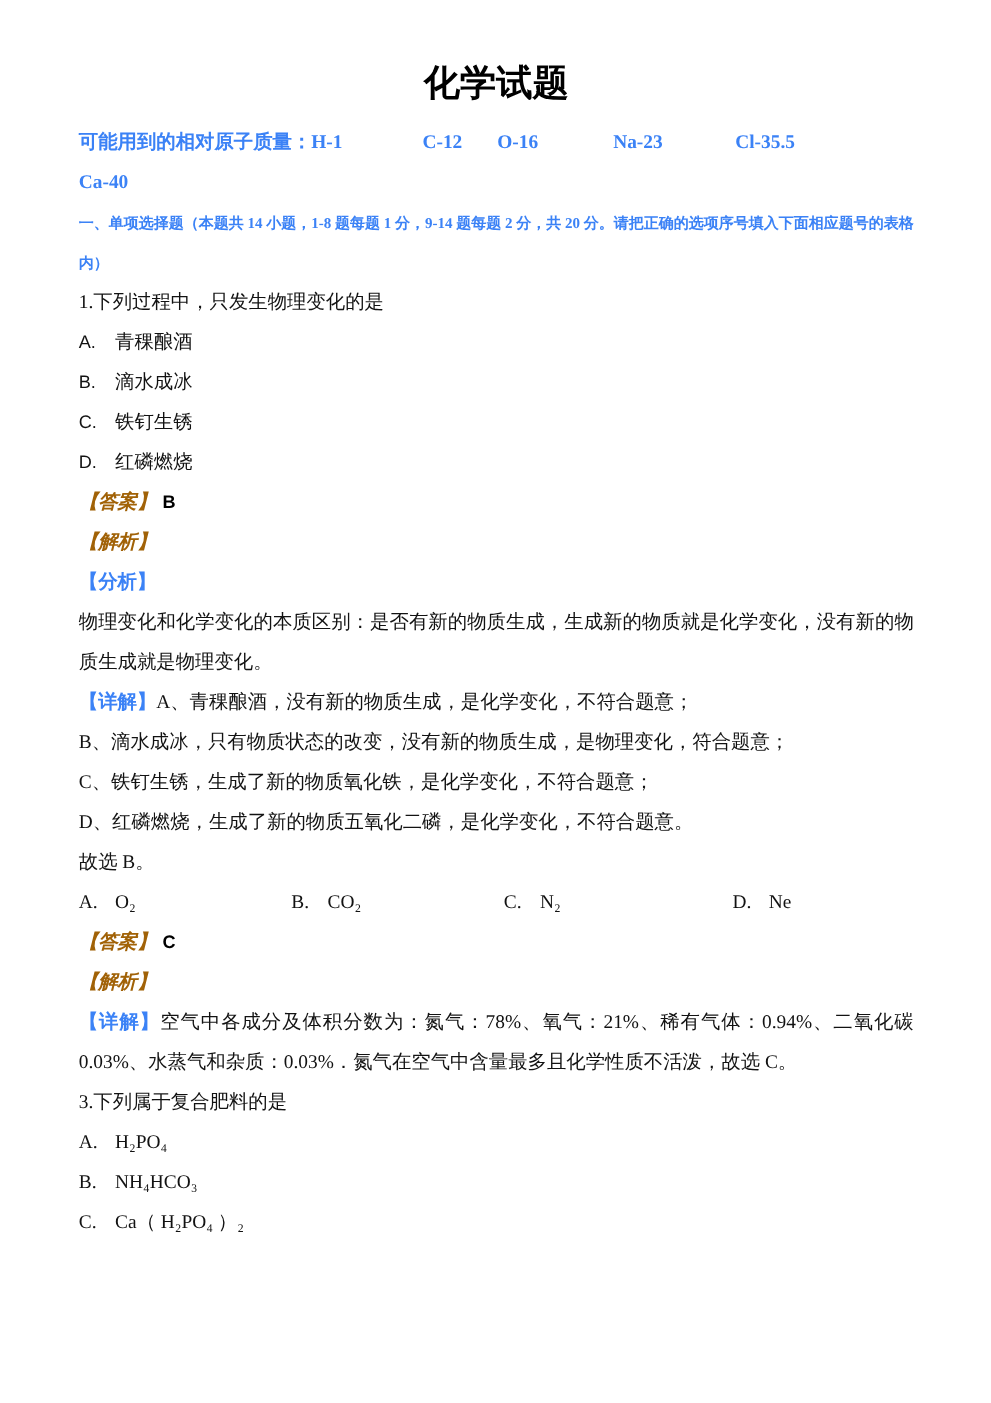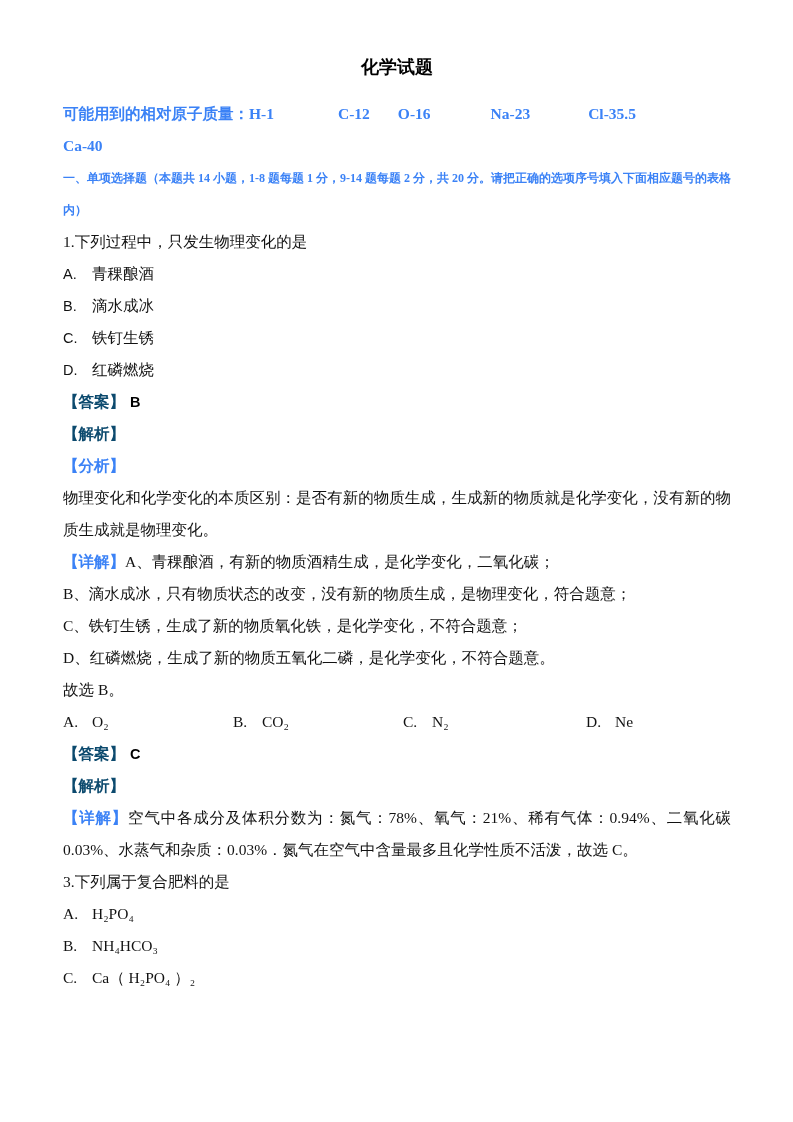--- a/index.html
+++ b/index.html
@@ -6,27 +6,27 @@
   .page {
     width:793px; height:1122px; box-sizing:border-box;
     background:#ffffff; color:#121212;
     padding:48px 62px 0 63px;
     font-family:"Liberation Serif","DejaVu Serif","DejaVu Sans",serif;
     font-size:15.5px;
     overflow:hidden;
   }
   .title {
     margin:0 0 12px 0; text-align:center;
-    font-size:18px; font-weight:bold; line-height:38px; color:#000;
+    font-size:29px; font-weight:bold; line-height:38px; color:#000;
   }
   p { margin:0; line-height:32px; }
   .bold { font-weight:bold; color:#3b82f6; }
   .heading { font-size:12px; text-align:justify; }
   .just { text-align:justify; }
-  .blue { color:#0c4a6e; font-weight:bold; }
+  .blue { color:#a16207; font-weight:bold;font-style:italic; }
   .sans { font-family:"Liberation Sans","DejaVu Sans",sans-serif; }
   .letter { display:inline-block; min-width:16px; margin-right:13px; }
   .sans-letter { font-family:"Liberation Sans","DejaVu Sans",sans-serif; font-size:14.5px; }
   .ansval { margin-left:5px; font-weight:600; font-size:14.5px; color:#000; }
   .m-gap-a { margin-left:64px; }
   .m-gap-b { margin-left:28px; }
   .m-gap-c { margin-left:60px; }
   .m-gap-d { margin-left:58px; }
   .optrow .col { display:inline-block; }
   .optrow .c1 { width:170px; }
@@ -48,21 +48,21 @@
 
   <p>1.下列过程中，只发生物理变化的是</p>
   <p><span class="letter sans-letter">A.</span><span>青稞酿酒</span></p>
   <p><span class="letter sans-letter">B.</span><span>滴水成冰</span></p>
   <p><span class="letter sans-letter">C.</span><span>铁钉生锈</span></p>
   <p><span class="letter sans-letter">D.</span><span>红磷燃烧</span></p>
   <p><span class="blue">【答案】</span><span class="ansval sans">B</span></p>
   <p><span class="blue">【解析】</span></p>
   <p><span class="bold">【分析】</span></p>
   <p class="just">物理变化和化学变化的本质区别：是否有新的物质生成，生成新的物质就是化学变化，没有新的物质生成就是物理变化。</p>
-  <p class="just"><span class="bold">【详解】</span><span>A、青稞酿酒，有新的物质酒精生成，是化学变化，二氧化碳；</span></p>
+  <p class="just"><span class="bold">【详解】</span><span>A、青稞酿酒，没有新的物质生成，是化学变化，不符合题意；</span></p>
   <p>B、滴水成冰，只有物质状态的改变，没有新的物质生成，是物理变化，符合题意；</p>
   <p>C、铁钉生锈，生成了新的物质氧化铁，是化学变化，不符合题意；</p>
   <p>D、红磷燃烧，生成了新的物质五氧化二磷，是化学变化，不符合题意。</p>
   <p>故选 B。</p>
 
   <p class="optrow"><span class="col c1"><span class="letter">A.</span><span>O₂</span></span><span class="col c2"><span class="letter">B.</span><span>CO₂</span></span><span class="col c3"><span class="letter">C.</span><span>N₂</span></span><span class="col c4"><span class="letter">D.</span><span>Ne</span></span></p>
   <p><span class="blue">【答案】</span><span class="ansval sans">C</span></p>
   <p><span class="blue">【解析】</span></p>
   <p class="just"><span class="bold">【详解】</span><span>空气中各成分及体积分数为：氮气：78%、氧气：21%、稀有气体：0.94%、二氧化碳 0.03%、水蒸气和杂质：0.03%．氮气在空气中含量最多且化学性质不活泼，故选 C。</span></p>
 

